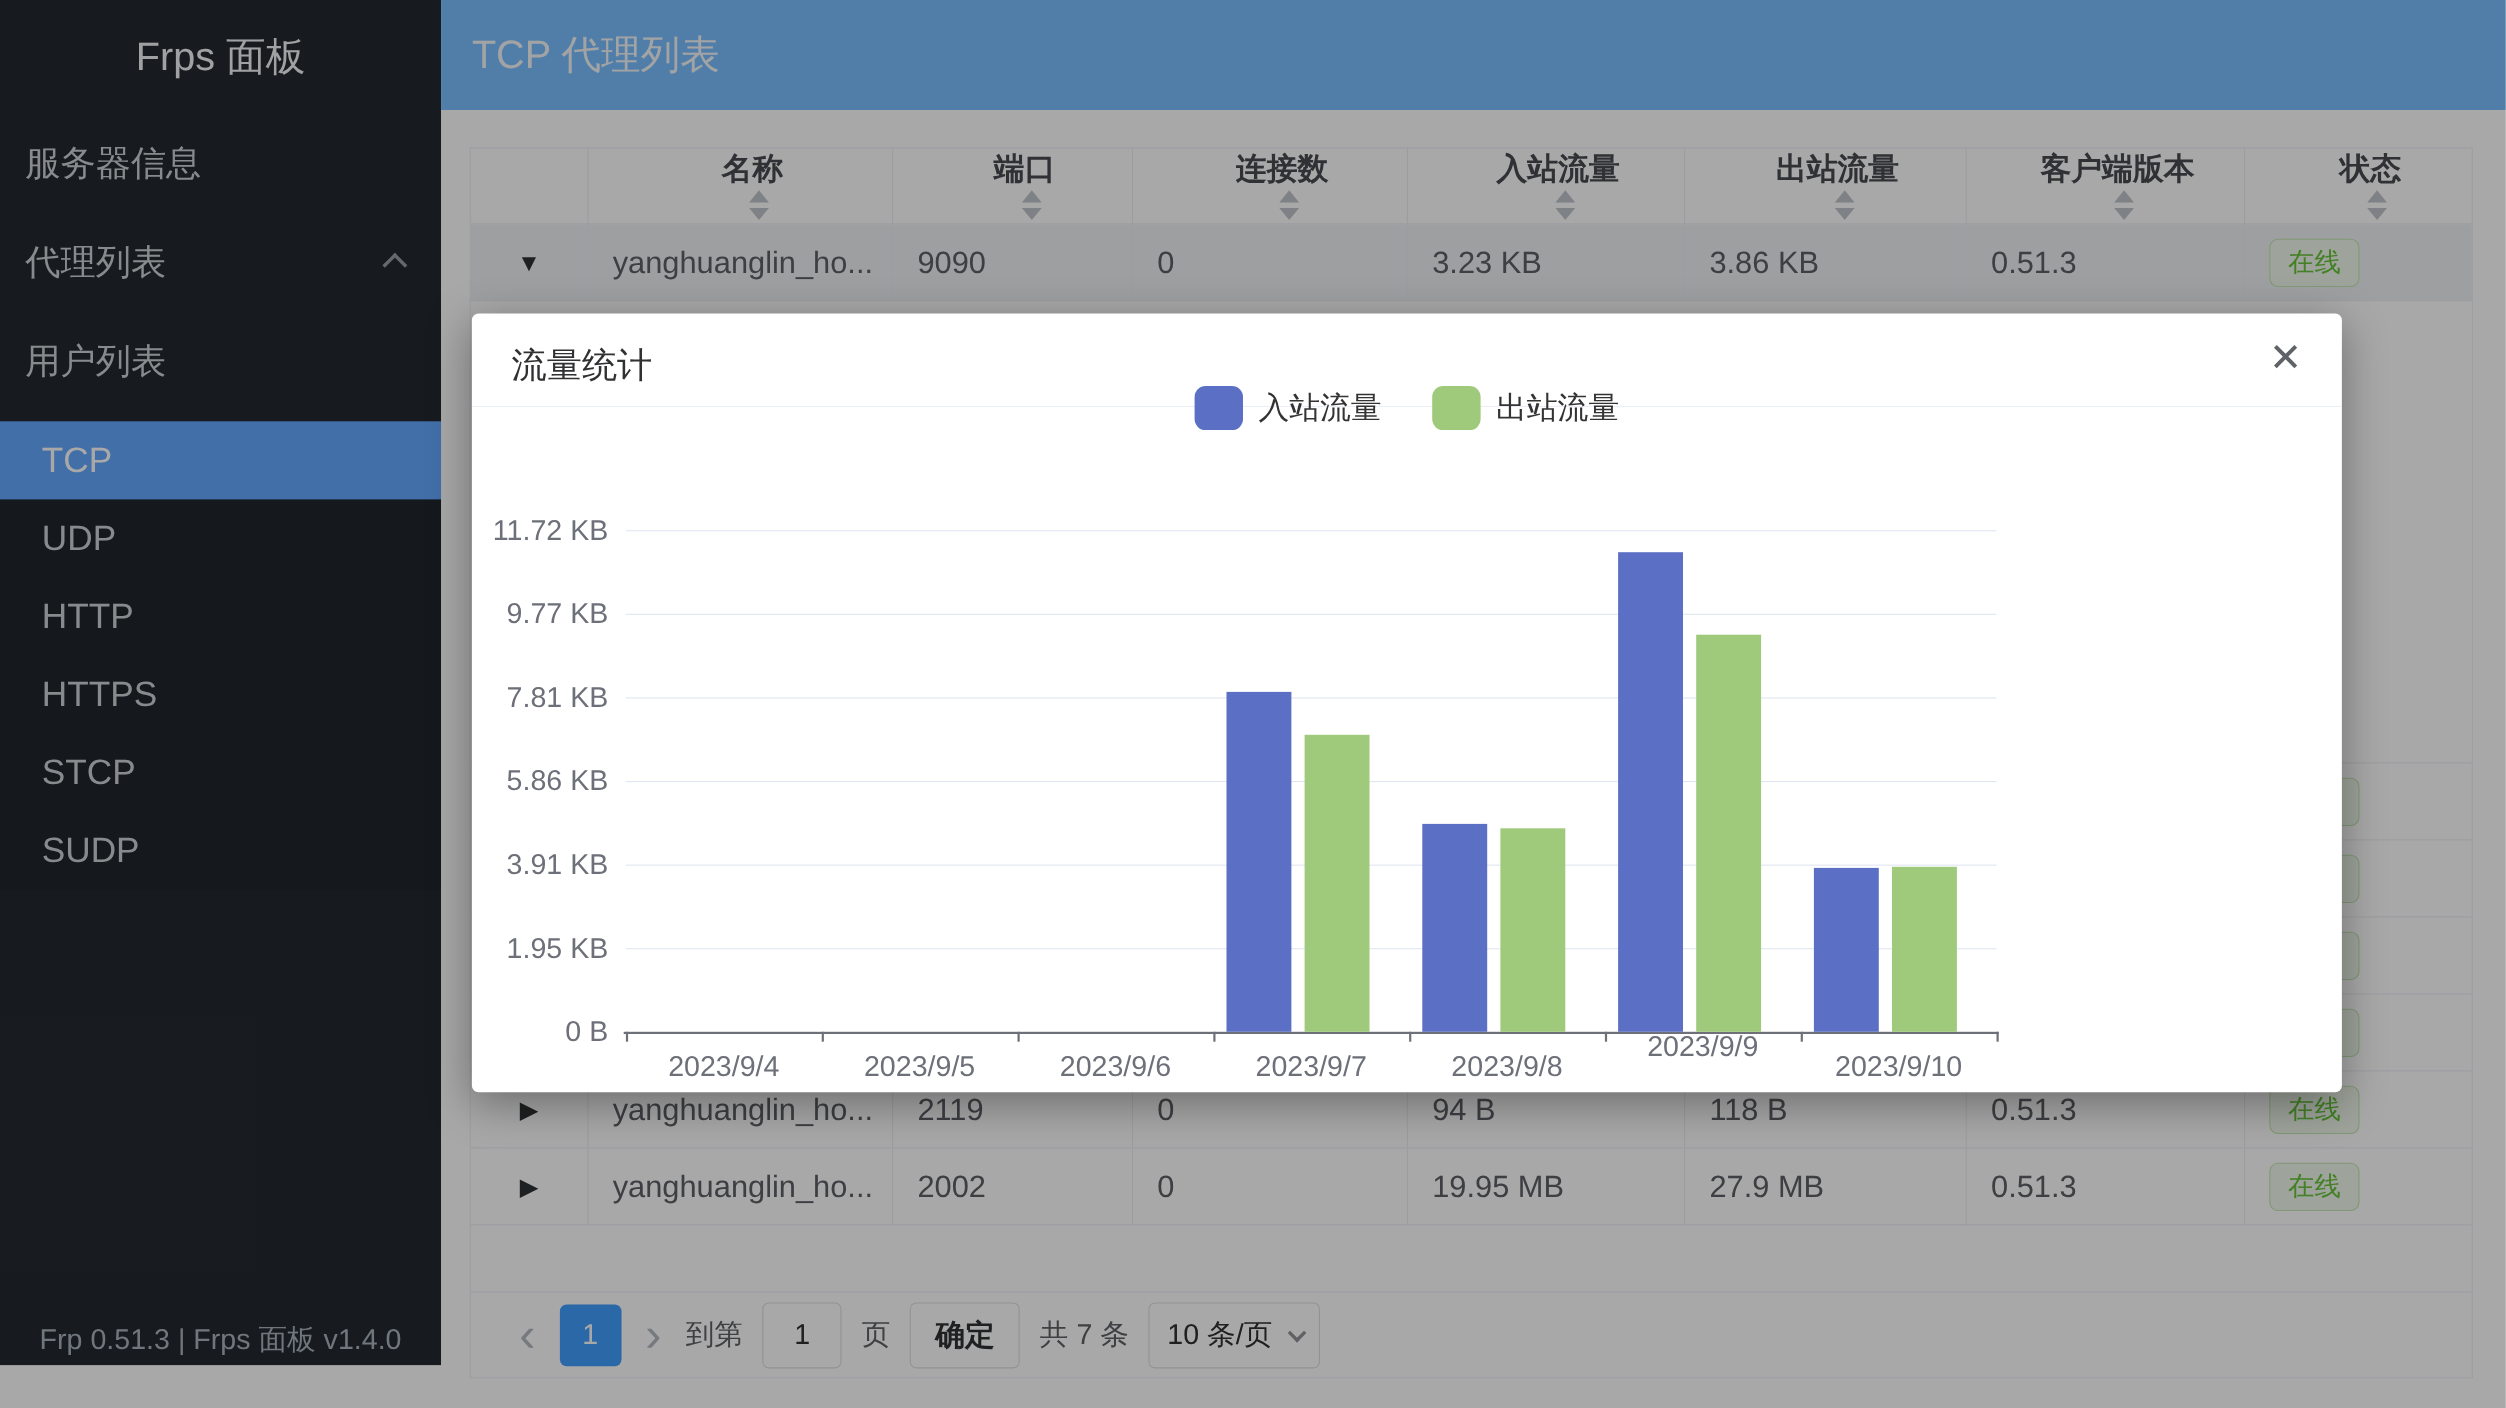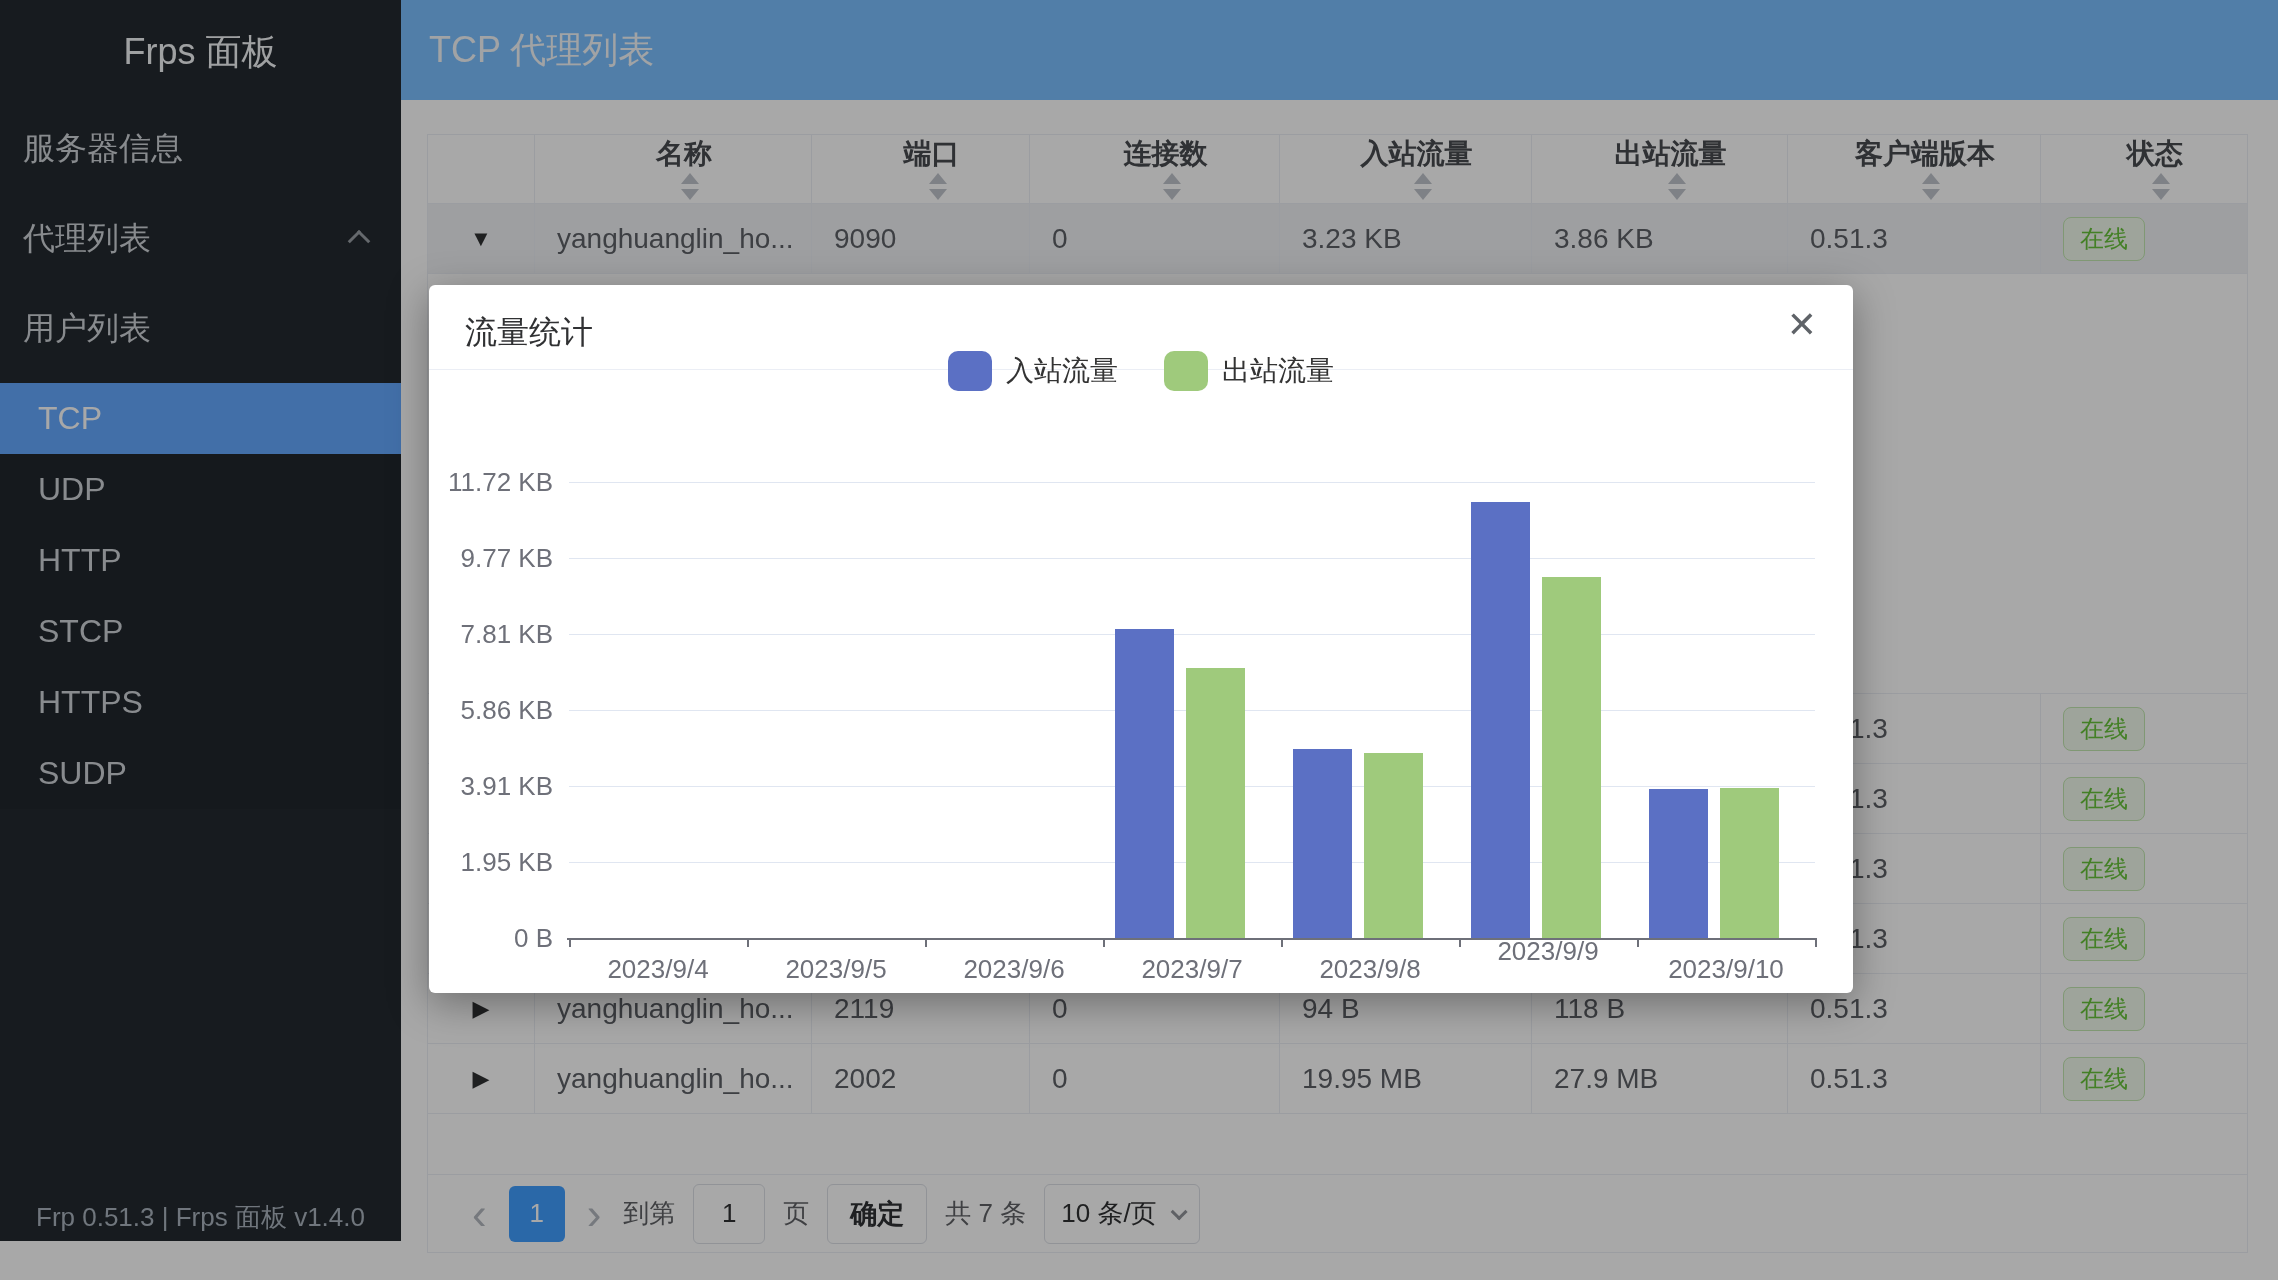--- a/index.html
+++ b/index.html
@@ -60,21 +60,21 @@
     font-size:26px;color:#303133;outline:none;}
   .pg-btn{height:60px;padding:0 22px;border:1px solid #dcdfe6;border-radius:6px;background:#fff;
     font-size:27px;color:#2f3135;font-weight:600;cursor:pointer;}
   .pg-select{height:60px;padding:0 16px;border:1px solid #dcdfe6;border-radius:6px;display:flex;
     align-items:center;gap:14px;color:#303133;cursor:pointer;}
   .sel-chev{width:12px;height:12px;border-right:3px solid #909399;border-bottom:3px solid #909399;
     transform:rotate(45deg) translateY(-3px);}
 
   
   .mask{position:absolute;inset:0;background:rgba(0,0,0,0.34);z-index:10;}
-  .dialog{position:absolute;left:429px;top:285px;width:1424px;height:708px;background:#fff;border-radius:6px;
+  .dialog{position:absolute;left:429px;top:285px;width:1700px;height:708px;background:#fff;border-radius:6px;
     box-shadow:0 10px 40px rgba(0,0,0,0.35);z-index:20;}
   .dlg-head{position:absolute;left:0;top:0;width:100%;height:85px;border-bottom:1px solid #ebeef5;}
   .dlg-title{position:absolute;left:36px;top:26px;font-size:32px;color:#303133;}
   .dlg-close{position:absolute;right:36px;top:22px;font-size:36px;color:#5f6368;cursor:pointer;line-height:1;}
   .legend{position:absolute;left:0;top:66px;width:100%;display:flex;justify-content:center;align-items:center;gap:46px;}
   .legend-item{display:flex;align-items:center;gap:14px;cursor:pointer;}
   .legend-swatch{width:44px;height:40px;border-radius:10px;}
   .legend-label{font-size:28px;color:#333;}
   .chart{position:absolute;inset:0;overflow:hidden;}
   .gridline{position:absolute;height:1px;background:#e0e6f1;}
@@ -93,22 +93,22 @@
     <div class="app-title">Frps 面板</div>
     <nav class="menu-top" id="menu-top">
         <div class="side-item"><span>服务器信息</span></div>
         <div class="side-item"><span>代理列表</span><span class="chev-up"></span></div>
         <div class="side-item"><span>用户列表</span></div>
       </nav>
     <div class="submenu" id="submenu">
         <div class="sub-item active">TCP</div>
         <div class="sub-item">UDP</div>
         <div class="sub-item">HTTP</div>
+        <div class="sub-item">HTTPS</div>
         <div class="sub-item">STCP</div>
-        <div class="sub-item">HTTPS</div>
         <div class="sub-item">SUDP</div>
       </div>
     <div class="side-footer">Frp 0.51.3 | Frps 面板 v1.4.0</div>
   </aside>
 
   <header class="main-header">
     <span class="page-title">TCP 代理列表</span>
   </header>
 
   <div class="content">

